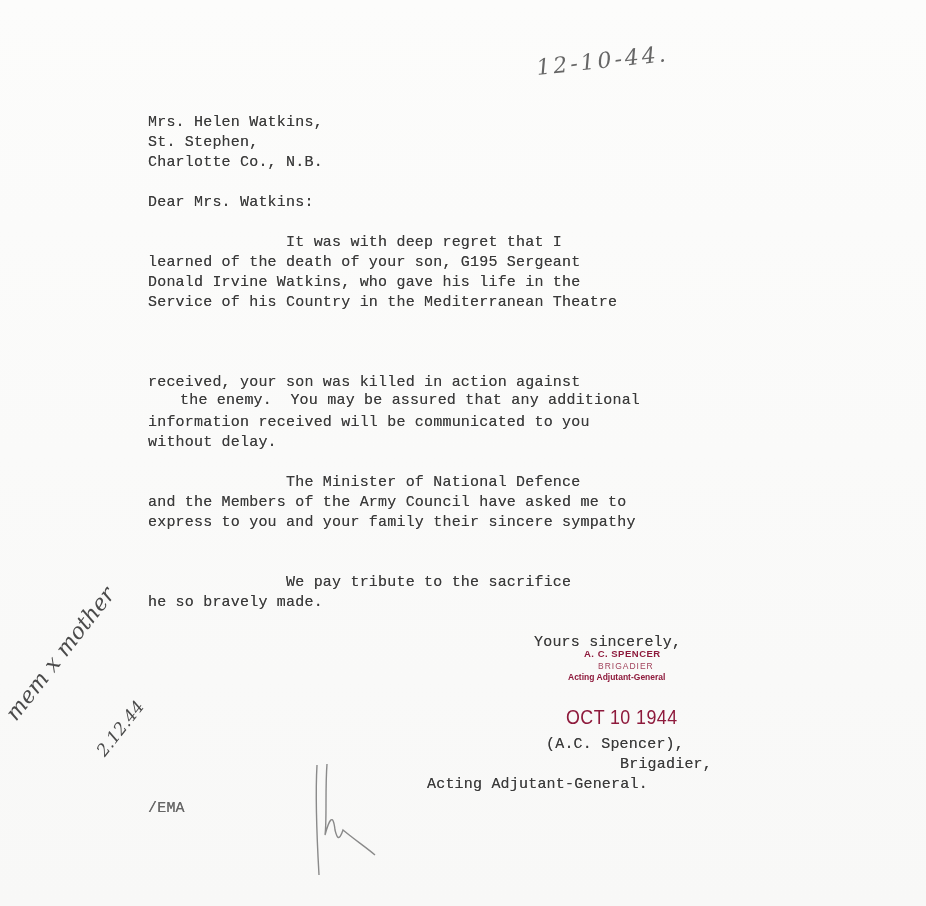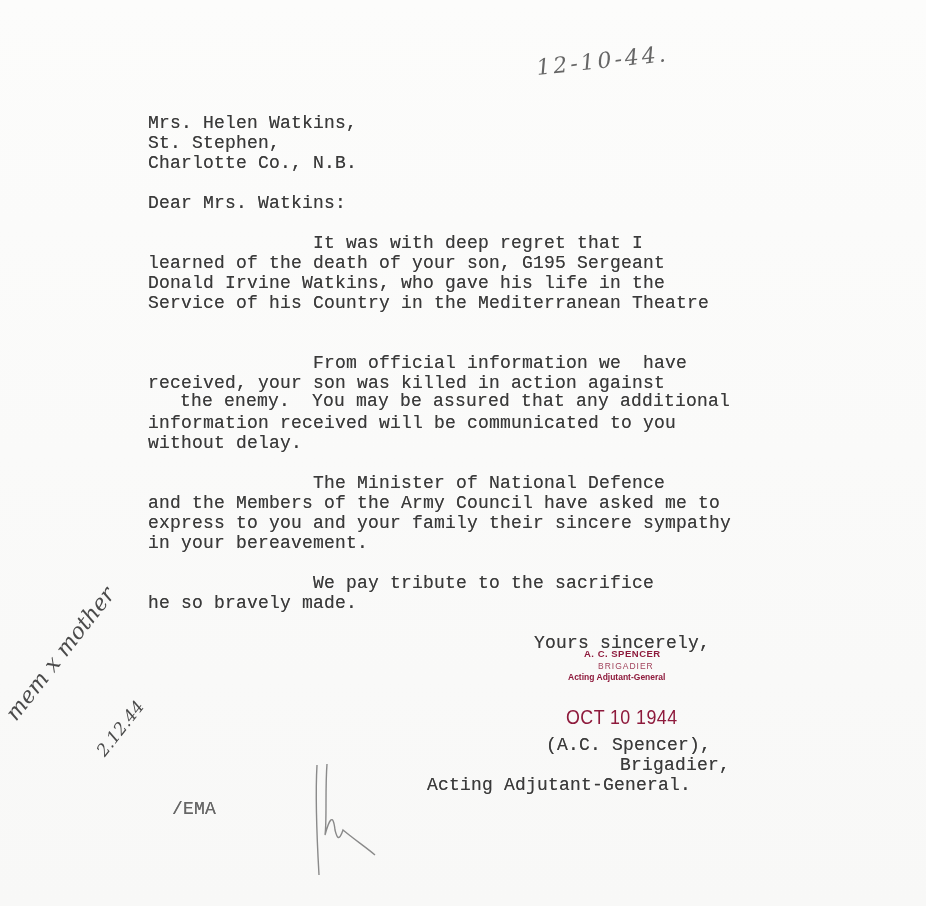--- a/index.html
+++ b/index.html
@@ -3,21 +3,21 @@
 <meta charset="utf-8">
 <style>
   html, body { margin: 0; padding: 0; }
   body {
     width: 926px; height: 906px; position: relative; overflow: hidden;
     background: #fbfbfa;
   }
   .page { position: absolute; inset: 0; background: linear-gradient(180deg,#fcfcfb 0%,#f8f8f7 100%); }
   .tw {
     position: absolute; font-family: "Liberation Mono", "DejaVu Sans Mono", monospace;
-    font-size: 18px; color: #3a3a3a; white-space: pre; line-height: 20px;
+    font-size: 15px; color: #3a3a3a; white-space: pre; line-height: 20px;
     letter-spacing: 0.2px; text-shadow: 0 0 0.6px rgba(40,40,40,0.6);
   }
   .hand {
     position: absolute; font-family: "DejaVu Serif", serif; font-style: italic;
     color: #555; white-space: pre;
   }
   .stamp-red { position: absolute; font-family: "Liberation Sans", sans-serif; color: #8e1a3c; white-space: pre; }
   .sig-line { position: absolute; }
 </style>
 </head>
@@ -31,46 +31,44 @@
   <div class="tw" style="left:148px; top:133px;">St. Stephen,</div>
   <div class="tw" style="left:148px; top:153px;">Charlotte Co., N.B.</div>
 
   <div class="tw" style="left:148px; top:193px;">Dear Mrs. Watkins:</div>
 
   <div class="tw" style="left:148px; top:233px;">               It was with deep regret that I</div>
   <div class="tw" style="left:148px; top:253px;">learned of the death of your son, G195 Sergeant</div>
   <div class="tw" style="left:148px; top:273px;">Donald Irvine Watkins, who gave his life in the</div>
   <div class="tw" style="left:148px; top:293px;">Service of his Country in the Mediterranean Theatre</div>
 
-  <div class="tw" style="left:148px; top:353px;">               From official information we  have</div>
   <div class="tw" style="left:148px; top:373px;">received, your son was killed in action against</div>
   <div class="tw" style="left:148px; top:391px;margin-left:32px;">the enemy.  You may be assured that any additional</div>
   <div class="tw" style="left:148px; top:413px;text-align:right;">information received will be communicated to you</div>
   <div class="tw" style="left:148px; top:433px;">without delay.</div>
 
   <div class="tw" style="left:148px; top:473px;">               The Minister of National Defence</div>
   <div class="tw" style="left:148px; top:493px;">and the Members of the Army Council have asked me to</div>
   <div class="tw" style="left:148px; top:513px;">express to you and your family their sincere sympathy</div>
-  <div class="tw" style="left:148px; top:533px;">in your bereavement.</div>
 
   <div class="tw" style="left:148px; top:573px;">               We pay tribute to the sacrifice</div>
   <div class="tw" style="left:534px; top:633px;">Yours sincerely,</div>
 
   <div class="tw" style="left:148px; top:593px;">he so bravely made.</div>
 
   <div class="stamp-red" style="left:584px; top:648px; font-size:9.5px; font-weight:bold; letter-spacing:0.5px;">A. C. SPENCER</div>
   <div class="stamp-red" style="left:598px; top:661px; font-size:8.5px; letter-spacing:1px; color:#a0405a;">BRIGADIER</div>
   <div class="stamp-red" style="left:568px; top:672px; font-size:8.5px; font-weight:bold;">Acting Adjutant-General</div>
   <div class="stamp-red" style="left:566px; top:705px; font-size:21px; letter-spacing:0.5px; transform:scaleX(0.85); transform-origin:left;">OCT 10 1944</div>
 
   <div class="tw" style="left:546px; top:735px;">(A.C. Spencer),</div>
   <div class="tw" style="left:620px; top:755px;">Brigadier,</div>
   <div class="tw" style="left:427px; top:775px;">Acting Adjutant-General.</div>
 
-  <div class="tw" style="left:148px; top:799px; color:#666;margin-left:24px;">/EMA</div>
+  <div class="tw" style="left:148px; top:799px; color:#666;">/EMA</div>
 
   <div class="hand" style="left:20px; top:700px; font-size:22px; transform:rotate(-52deg); transform-origin:left bottom; color:#4a4a4a;">mem x mother</div>
   <div class="hand" style="left:108px; top:740px; font-size:17px; transform:rotate(-52deg); transform-origin:left bottom; color:#4a4a4a;">2.12.44</div>
 
   <svg class="sig-line" style="left:305px; top:760px;" width="90" height="120" viewBox="0 0 90 120">
     <path d="M12 5 C 10 40, 12 80, 14 115" stroke="#8a8a8a" stroke-width="1.4" fill="none"></path>
     <path d="M22 4 C 20 30, 22 60, 20 75 C 24 60, 28 52, 30 70 C 32 78, 34 82, 38 70 C 50 80, 62 88, 70 95" stroke="#8a8a8a" stroke-width="1.4" fill="none"></path>
   </svg>
 
 </div>

